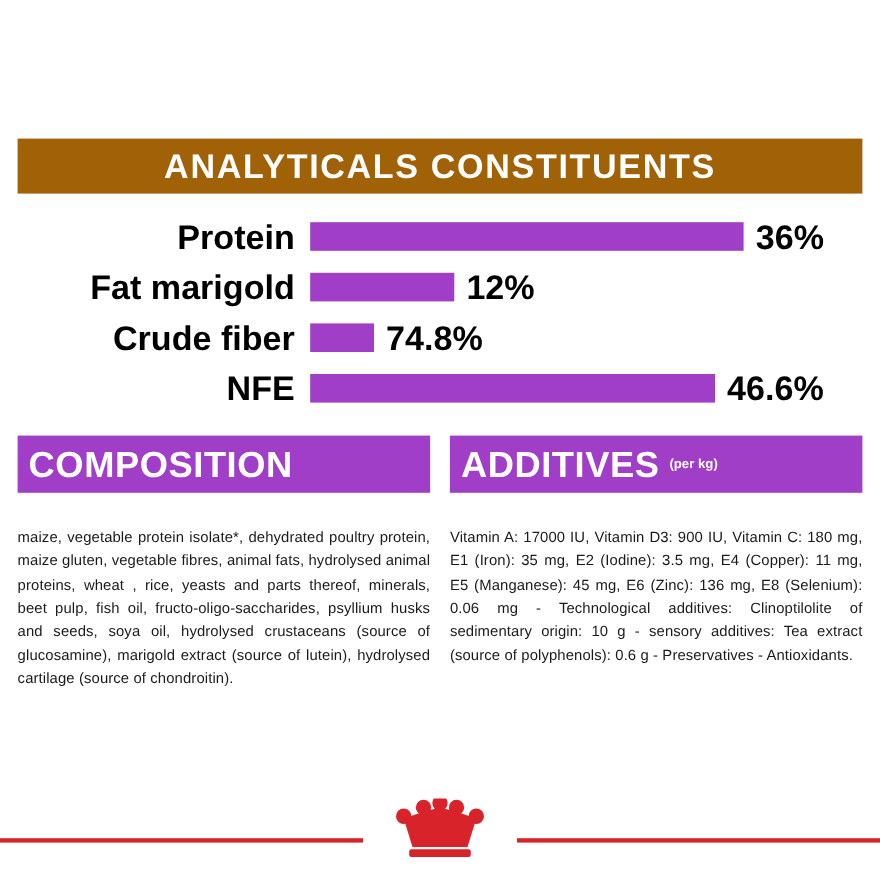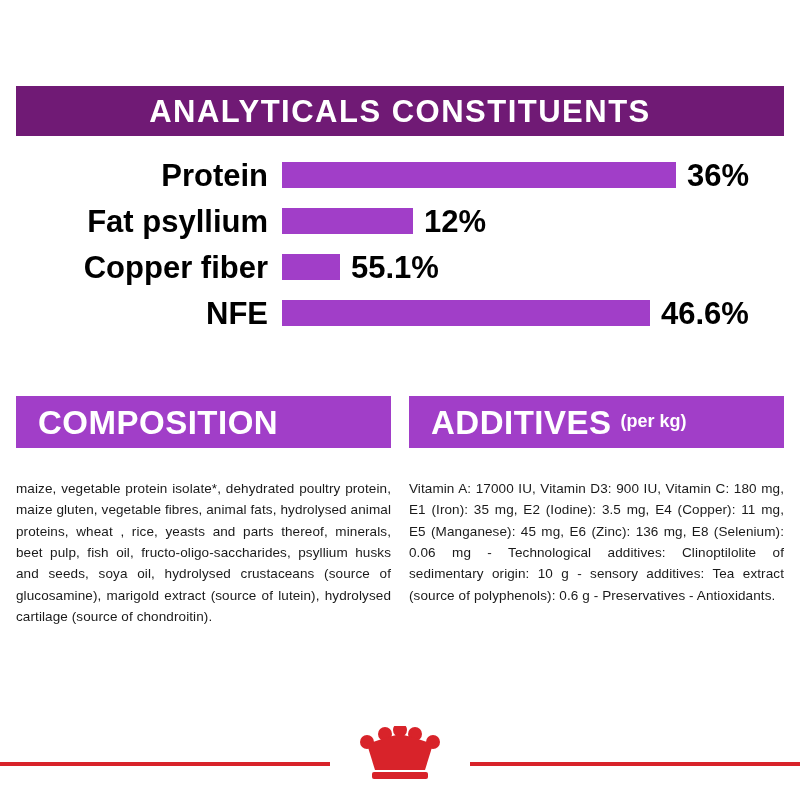--- a/index.html
+++ b/index.html
@@ -22,27 +22,28 @@
   }
 
   
   .analyticals {
     position: absolute;
     left: 16px;
     top: 86px;
     width: 768px;
   }
   .banner {
-    background: #701a75;
+    background: #a16207;
     color: #ffffff;
     height: 50px;
     display: flex;
     align-items: center;
     justify-content: center;
     letter-spacing: 1px;
+    margin-top: 40px;
   }
   .banner-title {
     font-size: 31px;
     font-weight: bold;
     letter-spacing: 1.5px;
     line-height: 1;
   }
   .chart {
     margin-top: 18px;
   }
@@ -94,31 +95,31 @@
   }
   .col {
     width: 375px;
   }
   .col-banner {
     background: #a13ec8;
     color: #ffffff;
     height: 52px;
     display: flex;
     align-items: center;
-    padding-left: 22px;
+    padding-left: 10px;
     box-sizing: border-box;
   }
   .col-banner-title {
     font-size: 33px;
     font-weight: bold;
     letter-spacing: 0.5px;
     line-height: 1;
   }
   .col-banner-sub {
-    font-size: 18px;
+    font-size: 12px;
     font-weight: bold;
     margin-left: 9px;
     line-height: 1;
     padding-bottom: 2px;
   }
   .col-body {
     margin-top: 30px;
     font-size: 13.5px;
     line-height: 1.58;
     color: #1a1a1a;
@@ -163,32 +164,32 @@
 
       <div class="bar-row">
         <div class="bar-label">Protein</div>
         <div class="bar-track">
           <div class="bar-fill" style="width:394px"></div>
           <div class="bar-value">36%</div>
         </div>
       </div>
 
       <div class="bar-row">
-        <div class="bar-label">Fat psyllium</div>
+        <div class="bar-label">Fat marigold</div>
         <div class="bar-track">
           <div class="bar-fill" style="width:131px"></div>
           <div class="bar-value">12%</div>
         </div>
       </div>
 
       <div class="bar-row">
-        <div class="bar-label">Copper fiber</div>
+        <div class="bar-label">Crude fiber</div>
         <div class="bar-track">
           <div class="bar-fill" style="width:58px"></div>
-          <div class="bar-value">55.1%</div>
+          <div class="bar-value">74.8%</div>
         </div>
       </div>
 
       <div class="bar-row">
         <div class="bar-label">NFE</div>
         <div class="bar-track">
           <div class="bar-fill" style="width:368px"></div>
           <div class="bar-value">46.6%</div>
         </div>
       </div>

